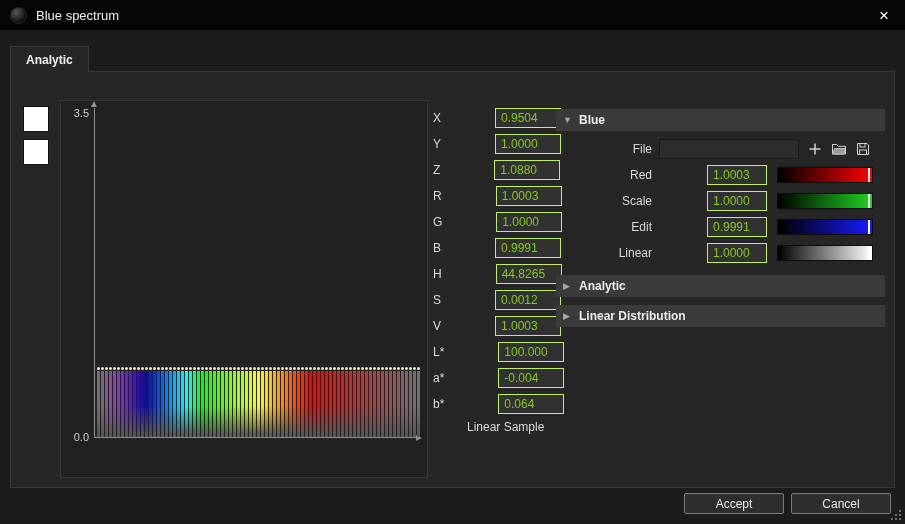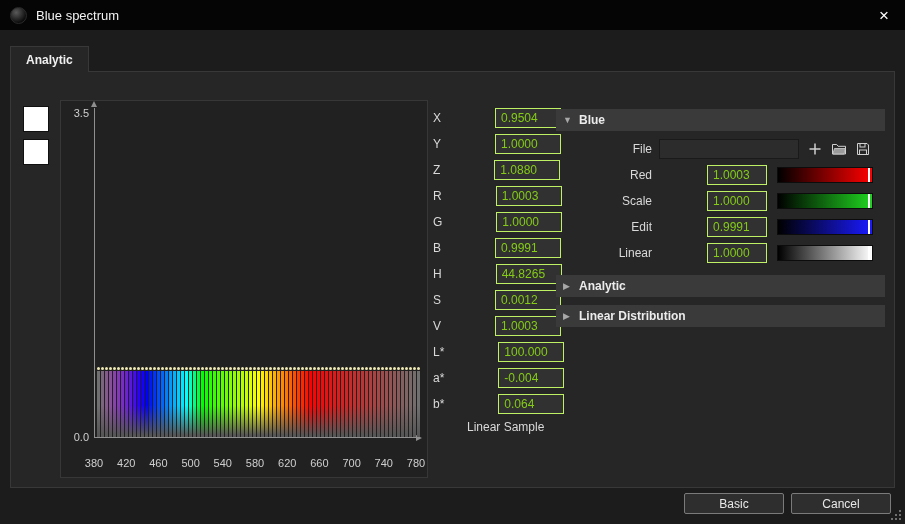--- a/index.html
+++ b/index.html
@@ -419,33 +419,20 @@
           <div class="bar-col">
             <div class="bar-dot" style="background: rgb(239, 233, 180);"></div>
             <div class="bar" style="height: 66px; background: linear-gradient(rgb(117, 108, 108) 0%, rgb(117, 108, 108) 52%, rgb(86, 86, 86) 97%);"></div>
           </div>
           <div class="bar-col">
             <div class="bar-dot" style="background: rgb(239, 233, 180);"></div>
             <div class="bar" style="height: 66px; background: linear-gradient(rgb(112, 112, 112) 0%, rgb(112, 112, 112) 52%, rgb(86, 86, 86) 97%);"></div>
           </div>
         </div>
     </div>
-    <div class="x-ticks" id="x-ticks">
-        <span class="x-tick" style="left: 0%;">380</span>
-        <span class="x-tick" style="left: 10%;">420</span>
-        <span class="x-tick" style="left: 20%;">460</span>
-        <span class="x-tick" style="left: 30%;">500</span>
-        <span class="x-tick" style="left: 40%;">540</span>
-        <span class="x-tick" style="left: 50%;">580</span>
-        <span class="x-tick" style="left: 60%;">620</span>
-        <span class="x-tick" style="left: 70%;">660</span>
-        <span class="x-tick" style="left: 80%;">700</span>
-        <span class="x-tick" style="left: 90%;">740</span>
-        <span class="x-tick" style="left: 100%;">780</span>
-      </div>
   </div>
 
   <div id="value-fields">
       <div class="field-group">
         <div class="field-row">
           <span class="field-label">X</span>
           <input class="val-box" value="0.9504" style="">
         </div>
         <div class="field-row">
           <span class="field-label">Y</span>
@@ -567,15 +554,15 @@
       <span class="section-title">Analytic</span>
     </div>
     <div class="section-header">
       <span class="tri">▶</span>
       <span class="section-title">Linear Distribution</span>
     </div>
   </div>
 
 </div>
 
-<button class="btn accept">Basic</button>
+<button class="btn accept">Accept</button>
 <button class="btn cancel">Cancel</button>
 <div class="resize-grip"></div>
 
 </body></html>

